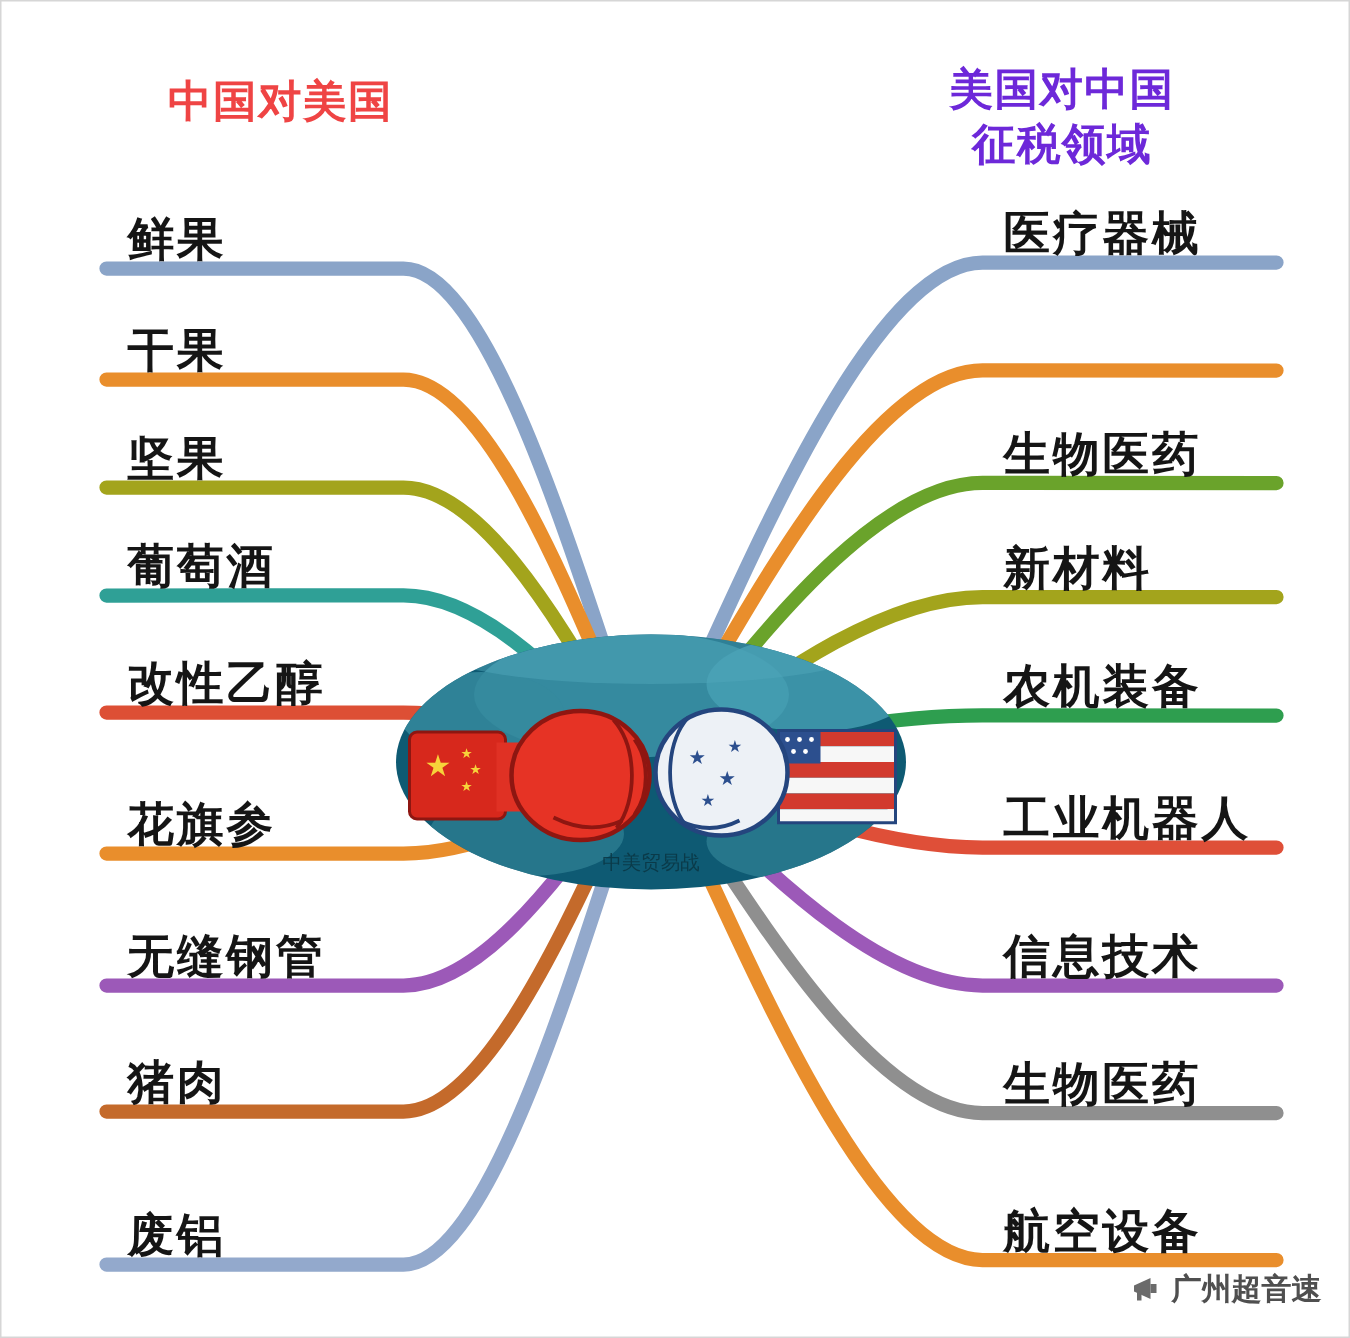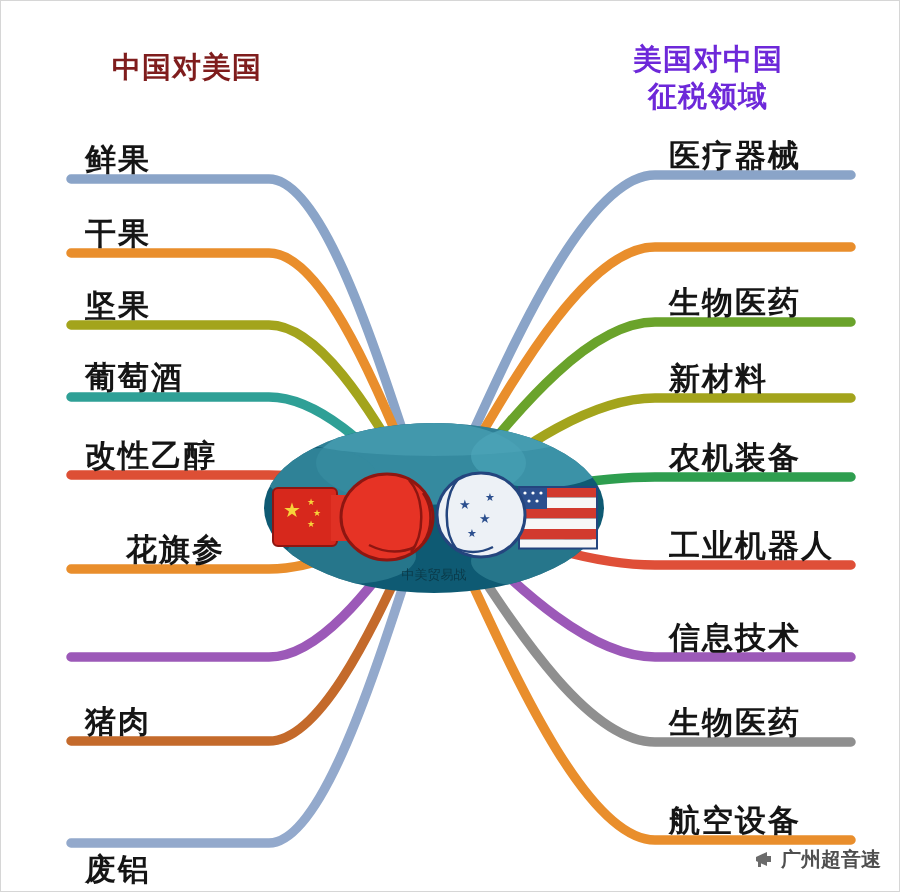--- a/index.html
+++ b/index.html
@@ -116,21 +116,21 @@
         <text x="478" y="522" font-size="13" fill="#2c4f8e">★</text>
         <text x="466" y="536" font-size="11" fill="#2c4f8e">★</text>
         <text x="484" y="500" font-size="11" fill="#2c4f8e">★</text>
         <path d="M 492 546 q -20 10 -40 0" fill="none" stroke="#24457e" stroke-width="2.5"></path>
       </g>
 
       <text x="433" y="578" font-size="13" text-anchor="middle" fill="#0a3542" opacity="0.85">中美贸易战</text>
     </g>
   </svg>
 
-  <div class="title title-left" style="color: #7f1d1d;">
+  <div class="title title-left" style="color: #ef4444;">
     <div>中国对美国</div>
   </div>
   <div class="title title-right" style="color: #6d28d9;">
     <div>美国对中国</div>
     <div>征税领域</div>
   </div>
 
   <div id="watermark">
     <svg width="20" height="18" viewBox="0 0 20 18">
       <polygon points="1,6 12,1 12,15 1,10" fill="#6b6b6b"></polygon>
@@ -138,23 +138,24 @@
       <rect x="3" y="10" width="3" height="6" fill="#6b6b6b"></rect>
     </svg>
     <span>广州超音速</span>
   </div>
 
 <div class="branch-label" style="left: 84px; top: 138px;">鲜果</div>
     <div class="branch-label" style="left: 84px; top: 212px;">干果</div>
     <div class="branch-label" style="left: 84px; top: 284px;">坚果</div>
     <div class="branch-label" style="left: 84px; top: 356px;">葡萄酒</div>
     <div class="branch-label" style="left: 84px; top: 434px;">改性乙醇</div>
-    <div class="branch-label" style="left: 84px; top: 528px; margin-left: 41px;">花旗参</div>
+    <div class="branch-label" style="left: 84px; top: 528px;">花旗参</div>
+    <div class="branch-label" style="left: 84px; top: 616px;">无缝钢管</div>
     <div class="branch-label" style="left: 84px; top: 700px;">猪肉</div>
-    <div class="branch-label" style="left: 84px; top: 848px;">废铝</div>
+    <div class="branch-label" style="left: 84px; top: 802px;">废铝</div>
     <div class="branch-label" style="left: 668px; top: 134px;">医疗器械</div>
     <div class="branch-label" style="left: 668px; top: 281px;">生物医药</div>
     <div class="branch-label" style="left: 668px; top: 357px; text-align: right;">新材料</div>
     <div class="branch-label" style="left: 668px; top: 436px;">农机装备</div>
     <div class="branch-label" style="left: 668px; top: 524px;">工业机器人</div>
     <div class="branch-label" style="left: 668px; top: 616px;">信息技术</div>
     <div class="branch-label" style="left: 668px; top: 701px;">生物医药</div>
     <div class="branch-label" style="left: 668px; top: 799px;">航空设备</div>
   </div>
 

